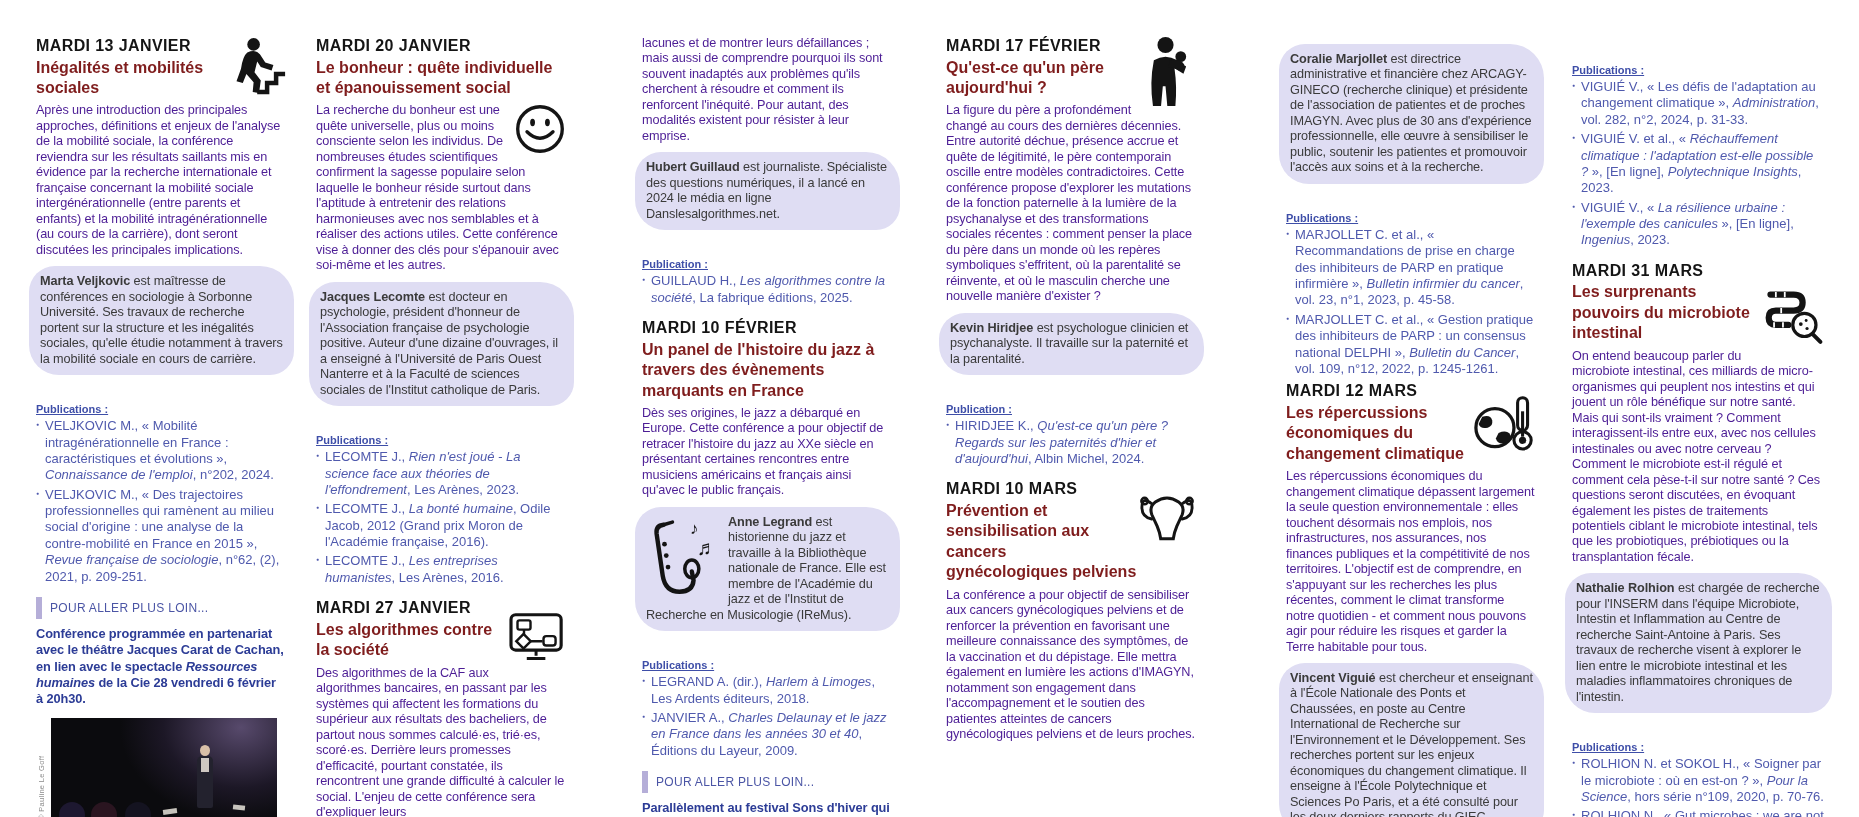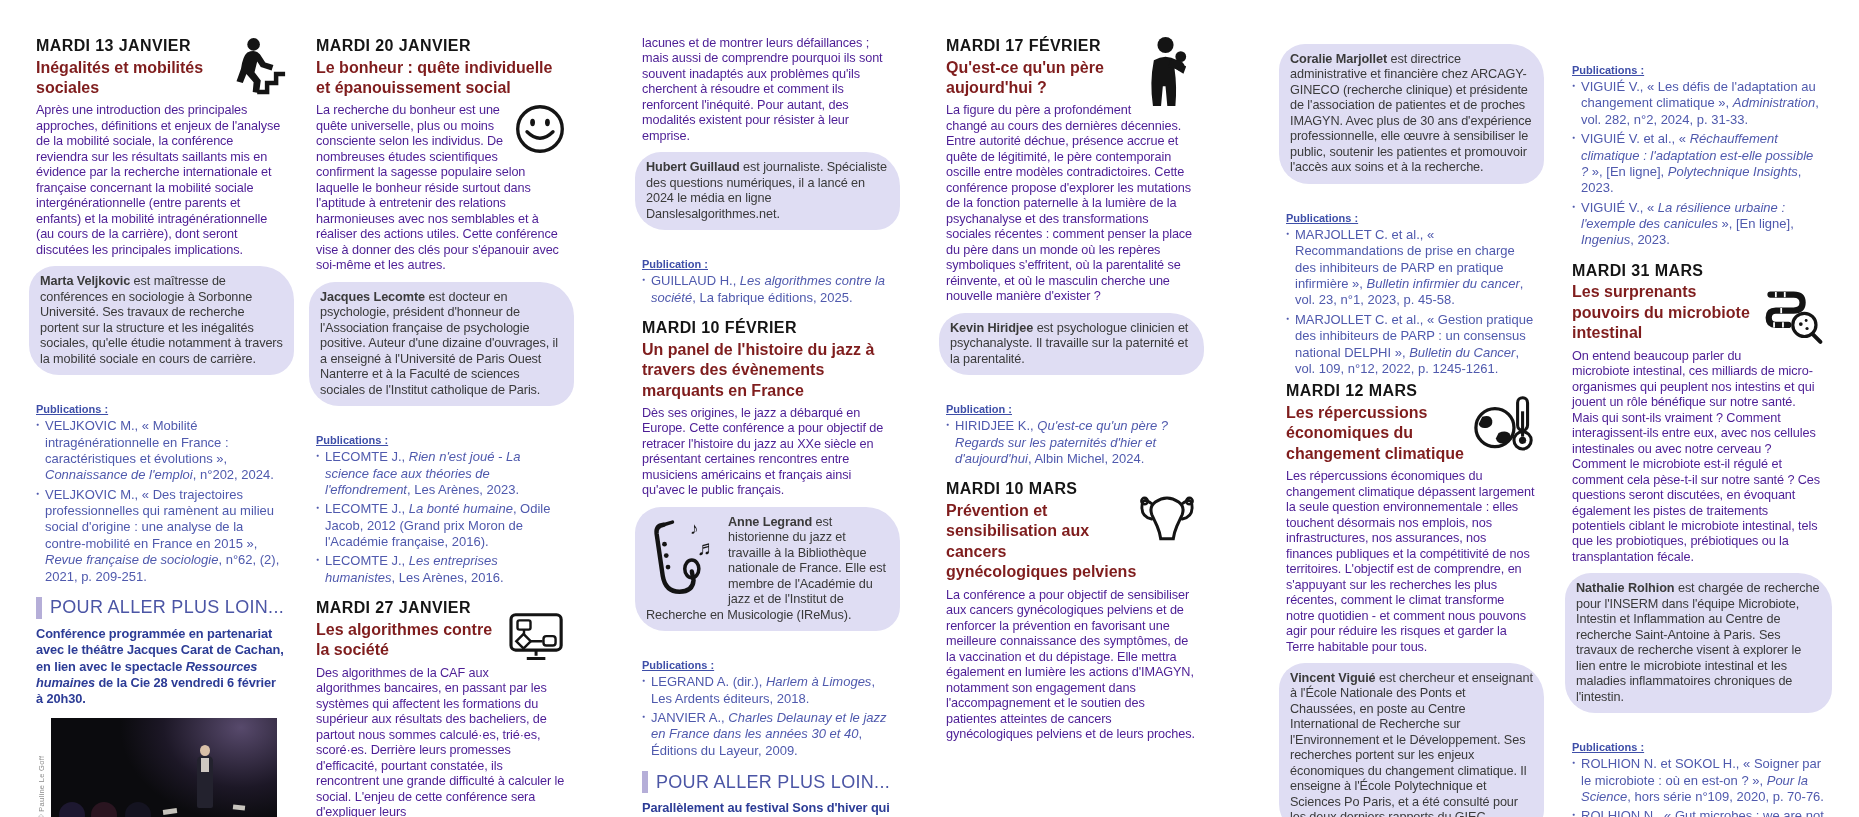--- a/index.html
+++ b/index.html
@@ -23,21 +23,21 @@
   .seg-b { font-weight:700; }
   .seg-i { font-style:italic; }
 
   .pubs { margin-bottom:4px;margin-top:28px; }
   .pub-label { font-size:11px; font-weight:700; color:#3e4ea8; text-decoration:underline; margin-bottom:3px; }
   .pub-item  { font-size:13px; line-height:1.26; color:#4f59ad; padding-left:9px; position:relative; margin-bottom:3px; }
   .pub-item::before { content:"\25CF"; position:absolute; left:0; top:3px; font-size:5px; color:#4f59ad; }
 
   .further-head { display:flex; align-items:center; gap:8px; margin:12px 0 7px; }
   .further-bar  { width:6px; height:22px; background:#b5aed8; flex:0 0 auto; }
-  .further-label{ font-size:18px; color:#4b55a5; letter-spacing:.3px; }
+  .further-label{ font-size:12px; color:#4b55a5; letter-spacing:.3px; }
   .further-text { font-size:12.8px; line-height:1.28; font-weight:700; color:#2c3c96; letter-spacing:-0.1px; }
 
   .icon-float { float:right; margin:0 0 4px 8px; }
   .sax-float  { float:left; margin:2px 8px 2px 0; }
   svg.icon { display:block; }
 
   
   .photo-wrap { position:relative; margin-top:10px; padding-left:15px; height:104px; }
   .photo-credit { position:absolute; left:10px; bottom:2px; transform:rotate(-90deg); transform-origin:left bottom;
                   font-size:7.5px; color:#8a8a8a; white-space:nowrap; letter-spacing:.3px; }

